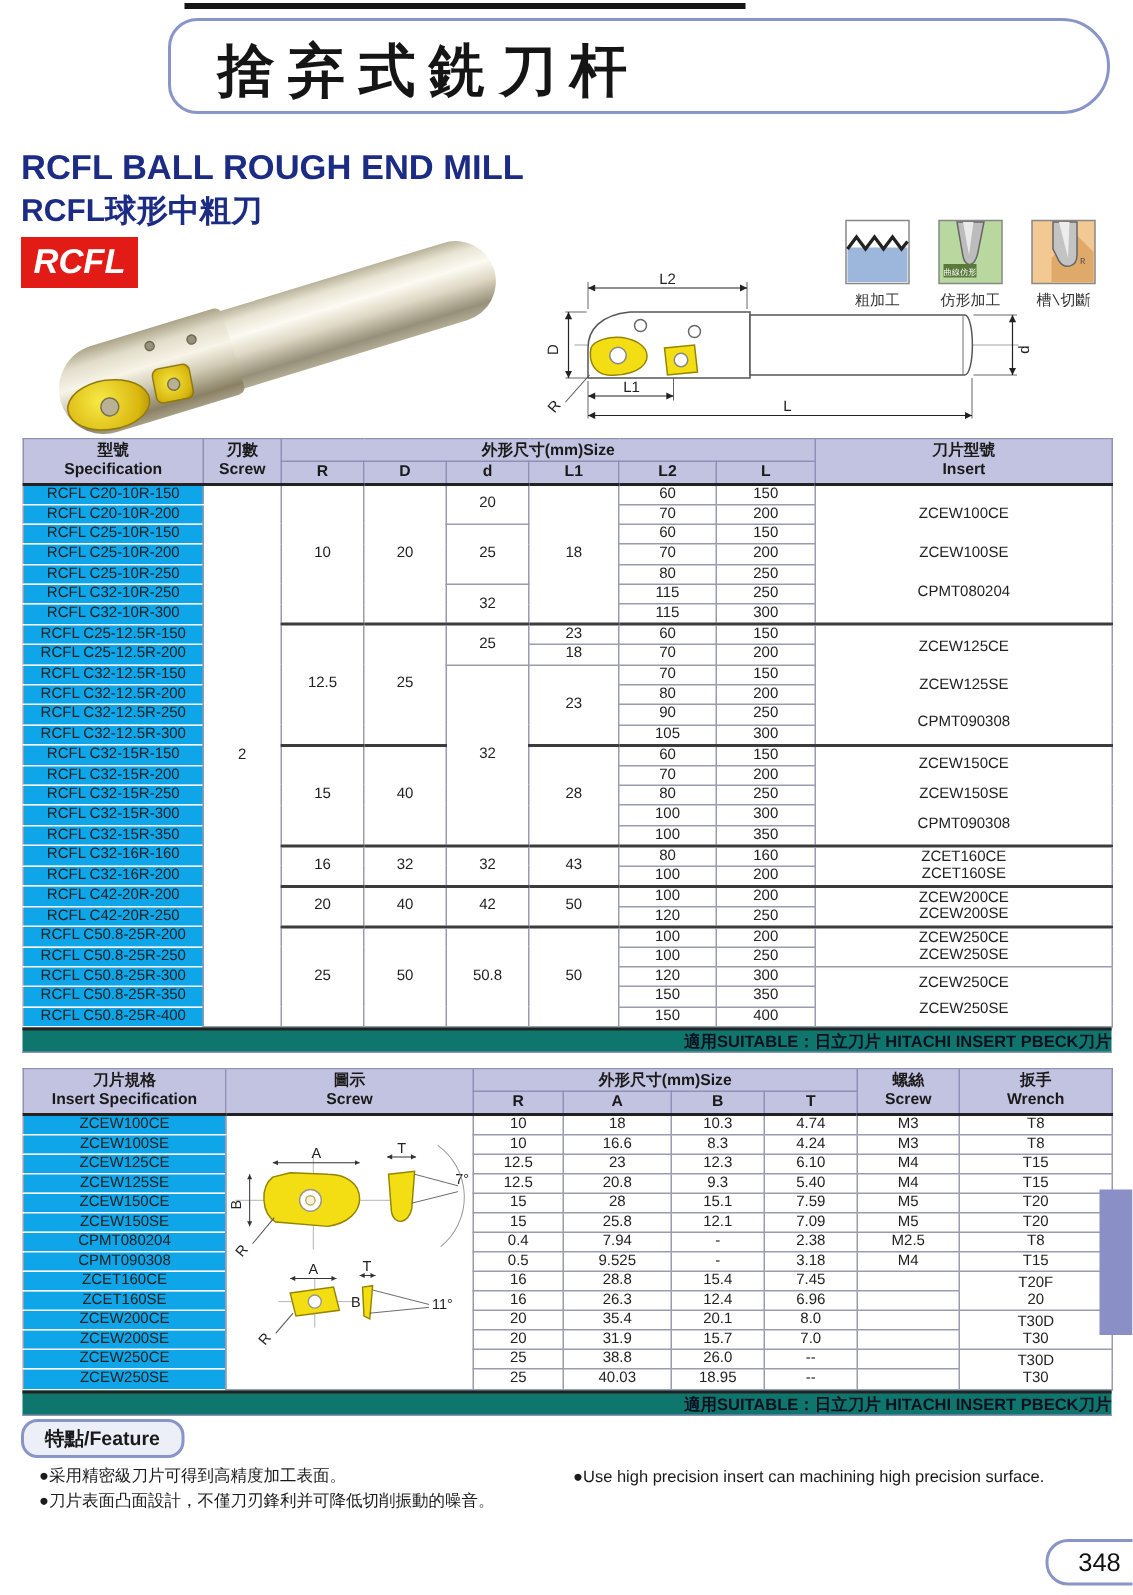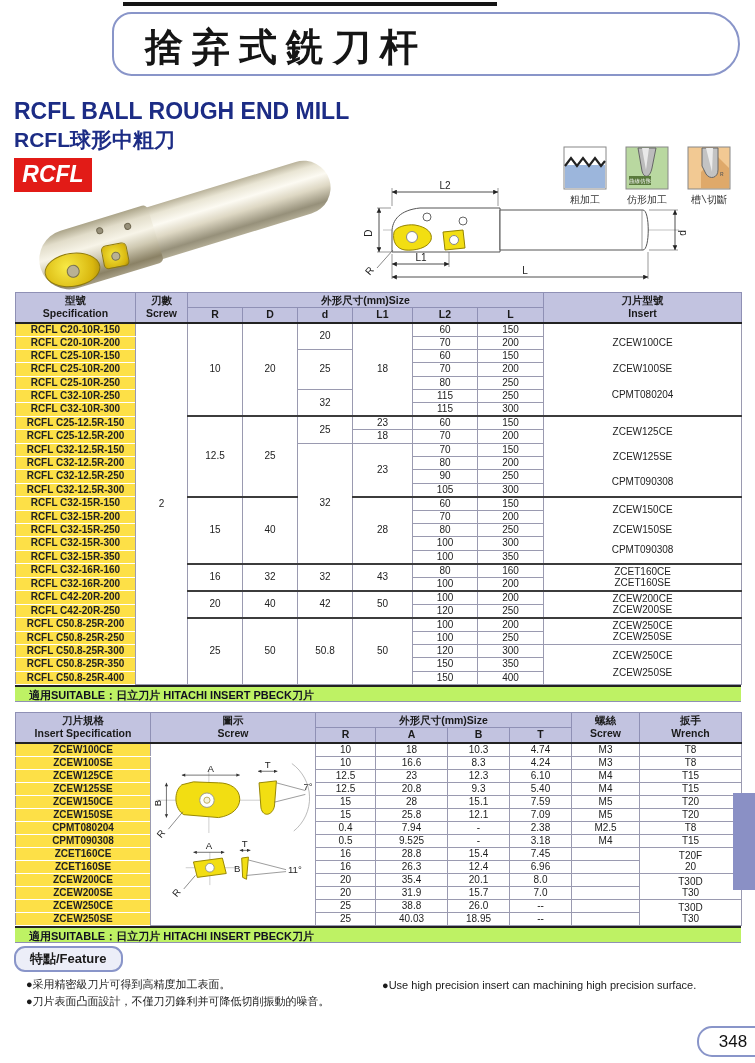--- a/index.html
+++ b/index.html
@@ -49,28 +49,28 @@
   
   .t-wrap { position:absolute; left:15px; width:726px; }
   #t1wrap { top:292px; } #t2wrap { top:712px; }
   table { border-collapse:collapse; table-layout:fixed; width:726px; }
   th { background:#c2c3e0; border:1px solid #8f90b5; font-size:10.5px; font-weight:bold;
     padding:0; height:15px; line-height:13px; color:#1a1a1a; }
   thead tr:last-child th, th[rowspan] { border-bottom:2px solid #222; }
   td { border:1px solid #9a9ab0; text-align:center; vertical-align:middle; font-size:10px;
     height:13.35px; line-height:12px; padding:0; color:#222; }
   #t2 td { height:13.07px; }
-  td.spec { background:#fde047; border-bottom:1px solid #fff; border-top:1px solid #fff;
-    font-weight:bold; font-size:10px; color:#222; }
+  td.spec { background:#0ea5e9; border-bottom:1px solid #fff; border-top:1px solid #fff;
+    font-weight:normal; font-size:10px; color:#222; }
   tr.grp td { border-top:2px solid #3c3c3c; }
   tr.grp td.spec { border-top:1px solid #fff; }
   td.ml { white-space:pre-line; }
   #figure-cell { vertical-align:middle; }
-  .suitable { height:17px; background:#bef264; border-top:2px solid #222; border-bottom:1px solid #8f90b5;
-    font-size:11px; font-weight:bold; line-height:16px; padding-left:14px; color:#101020; }
+  .suitable { height:17px; background:#0f766e; border-top:2px solid #222; border-bottom:1px solid #8f90b5;
+    font-size:11px; font-weight:bold; line-height:16px; padding-left:14px; color:#101020;text-align:right; }
   
   .feature-badge { position:absolute; left:14px; top:946px; padding:2px 14px; border:2px solid #8995c9;
     border-radius:11px; background:#eceef8; font-size:13px; font-weight:bold; color:#1a1a1a; }
   .features-zh { position:absolute; left:26px; top:977px; width:330px;font-family:Liberation Mono, monospace; }
   .features-en { position:absolute; left:382px; top:977px; width:345px; }
   .bullet { font-size:11px; line-height:17px; padding-left:12px; text-indent:-12px; color:#1a1a1a; }
   
   .blue-tab { position:absolute; left:733px; top:793px; width:22px; height:97px; background:#8a90c5; }
   .page-pill { position:absolute; left:697px; top:1026px; width:72px; height:31px; border:2px solid #8995c9;
     border-radius:15px; font-size:17px; text-align:center; line-height:28px; color:#111; background:#fff; }

